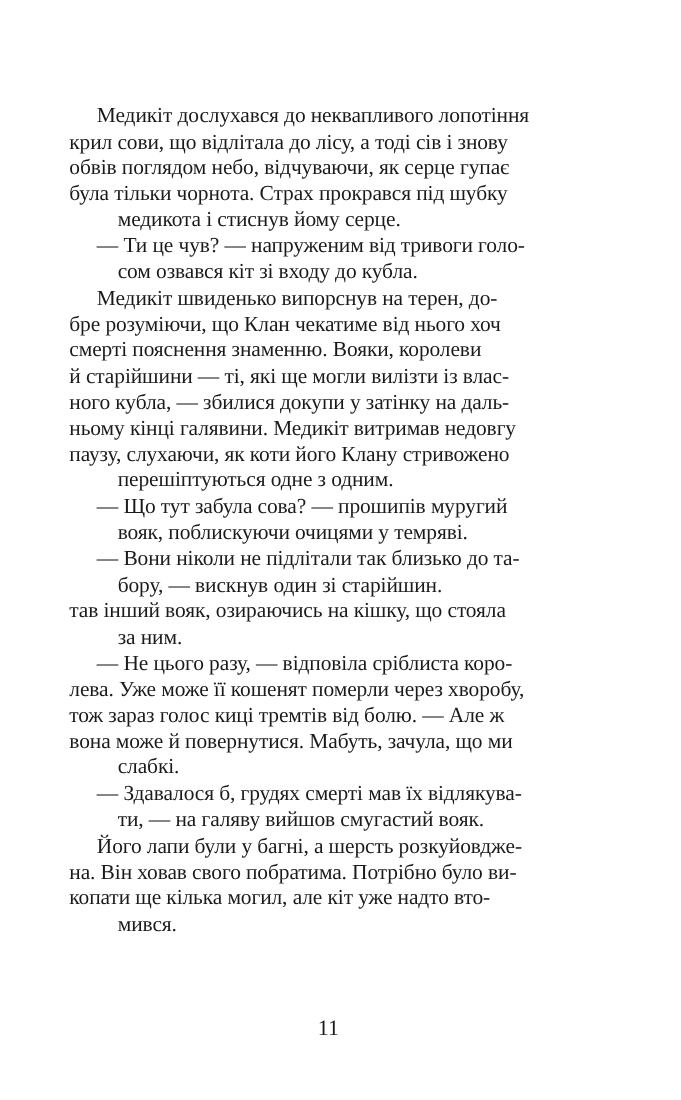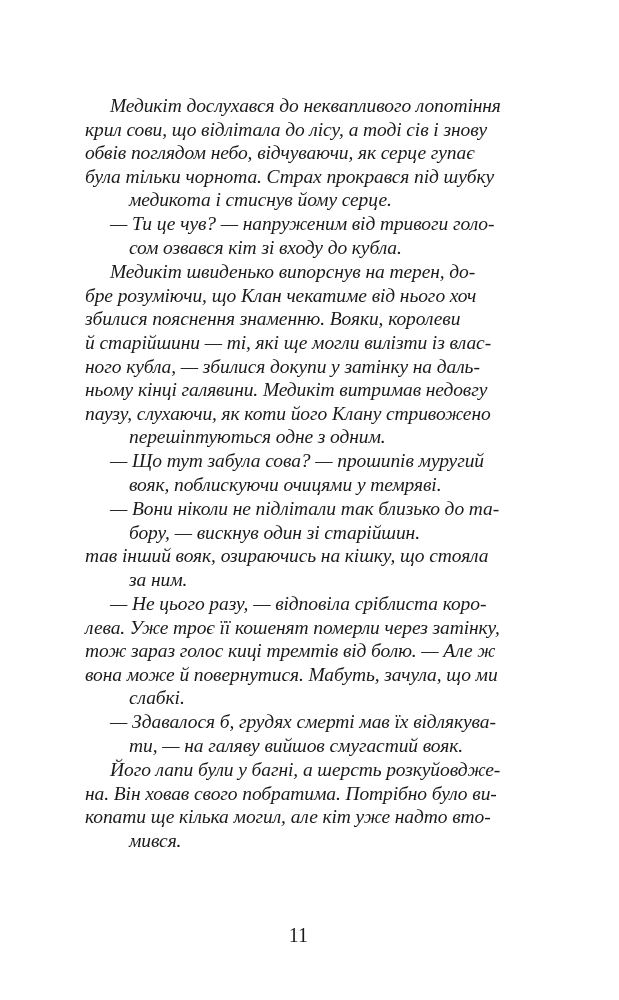--- a/index.html
+++ b/index.html
@@ -17,24 +17,23 @@
   }
   .page {
     position: absolute;
     left: 0; top: 0;
     width: 619px;
     height: 1000px;
     background: #ffffff;
   }
   .text-block {
     position: absolute;
-    left: 85px;
+    left: 63px;
     top: 94px;
     width: 451px;
-    font-style: italic;
   }
   .line {
     display: block;
     height: 23.6px;
     line-height: 23.6px;
     font-size: 19.5px;
     white-space: nowrap;
     text-align: justify;
     text-align-last: justify;
     overflow: visible;
@@ -61,34 +60,34 @@
   <div class="text-block">
     <span class="line indent" style="white-space: nowrap; word-spacing: 0px; text-align-last: left; text-align: left;">Медикіт дослухався до неквапливого лопотіння</span>
     <span class="line" style="white-space: nowrap; word-spacing: 0px; text-align-last: left; text-align: left;">крил сови, що відлітала до лісу, а тоді сів і знову</span>
     <span class="line" style="white-space: nowrap; word-spacing: 0px; text-align-last: left; text-align: left;">обвів поглядом небо, відчуваючи, як серце гупає</span>
     <span class="line" style="white-space: nowrap; word-spacing: 0px; text-align-last: left; text-align: left;">була тільки чорнота. Страх прокрався під шубку</span>
     <span class="line last">медикота і стиснув йому серце.</span>
     <span class="line indent para-gap" style="white-space: nowrap; word-spacing: 0px; text-align-last: left; text-align: left;">— Ти це чув? — напруженим від тривоги голо-</span>
     <span class="line last">сом озвався кіт зі входу до кубла.</span>
     <span class="line indent para-gap" style="white-space: nowrap; word-spacing: 0px; text-align-last: left; text-align: left;">Медикіт швиденько випорснув на терен, до-</span>
     <span class="line" style="white-space: nowrap; word-spacing: 0px; text-align-last: left; text-align: left;">бре розуміючи, що Клан чекатиме від нього хоч</span>
-    <span class="line" style="white-space: nowrap; word-spacing: 0px; text-align-last: left; text-align: left;">збилися пояснення знаменню. Вояки, королеви</span>
+    <span class="line" style="white-space: nowrap; word-spacing: 0px; text-align-last: left; text-align: left;">смерті пояснення знаменню. Вояки, королеви</span>
     <span class="line" style="white-space: nowrap; word-spacing: 0px; text-align-last: left; text-align: left;">й старійшини — ті, які ще могли вилізти із влас-</span>
     <span class="line" style="white-space: nowrap; word-spacing: 0px; text-align-last: left; text-align: left;">ного кубла, — збилися докупи у затінку на даль-</span>
     <span class="line" style="white-space: nowrap; word-spacing: 0px; text-align-last: left; text-align: left;">ньому кінці галявини. Медикіт витримав недовгу</span>
     <span class="line" style="white-space: nowrap; word-spacing: 0px; text-align-last: left; text-align: left;">паузу, слухаючи, як коти його Клану стривожено</span>
     <span class="line last">перешіптуються одне з одним.</span>
     <span class="line indent para-gap" style="white-space: nowrap; word-spacing: 0px; text-align-last: left; text-align: left;">— Що тут забула сова? — прошипів муругий</span>
     <span class="line last">вояк, поблискуючи очицями у темряві.</span>
     <span class="line indent para-gap" style="white-space: nowrap; word-spacing: 0px; text-align-last: left; text-align: left;">— Вони ніколи не підлітали так близько до та-</span>
     <span class="line last">бору, — вискнув один зі старійшин.</span>
     <span class="line" style="white-space: nowrap; word-spacing: 0px; text-align-last: left; text-align: left;">тав інший вояк, озираючись на кішку, що стояла</span>
     <span class="line last">за ним.</span>
     <span class="line indent para-gap" style="white-space: nowrap; word-spacing: 0px; text-align-last: left; text-align: right;">— Не цього разу, — відповіла сріблиста коро-</span>
-    <span class="line" style="white-space: nowrap; word-spacing: 0px; text-align-last: left; text-align: left;">лева. Уже троє її кошенят померли через затінку,</span>
+    <span class="line" style="white-space: nowrap; word-spacing: 0px; text-align-last: left; text-align: left;">лева. Уже може її кошенят померли через хворобу,</span>
     <span class="line" style="white-space: nowrap; word-spacing: 0px; text-align-last: left; text-align: left;">тож зараз голос киці тремтів від болю. — Але ж</span>
     <span class="line" style="white-space: nowrap; word-spacing: 0px; text-align-last: left; text-align: left;">вона може й повернутися. Мабуть, зачула, що ми</span>
     <span class="line last">слабкі.</span>
     <span class="line indent para-gap" style="white-space: nowrap; word-spacing: 0px; text-align-last: left; text-align: left;">— Здавалося б, грудях смерті мав їх відлякува-</span>
     <span class="line last">ти, — на галяву вийшов смугастий вояк.</span>
     <span class="line indent para-gap" style="white-space: nowrap; word-spacing: 0px; text-align-last: left; text-align: left;">Його лапи були у багні, а шерсть розкуйовдже-</span>
     <span class="line" style="white-space: nowrap; word-spacing: 0px; text-align-last: left; text-align: left;">на. Він ховав свого побратима. Потрібно було ви-</span>
     <span class="line" style="white-space: nowrap; word-spacing: 0px; text-align-last: left; text-align: left;">копати ще кілька могил, але кіт уже надто вто-</span>
     <span class="line last">мився.</span>
   </div>

